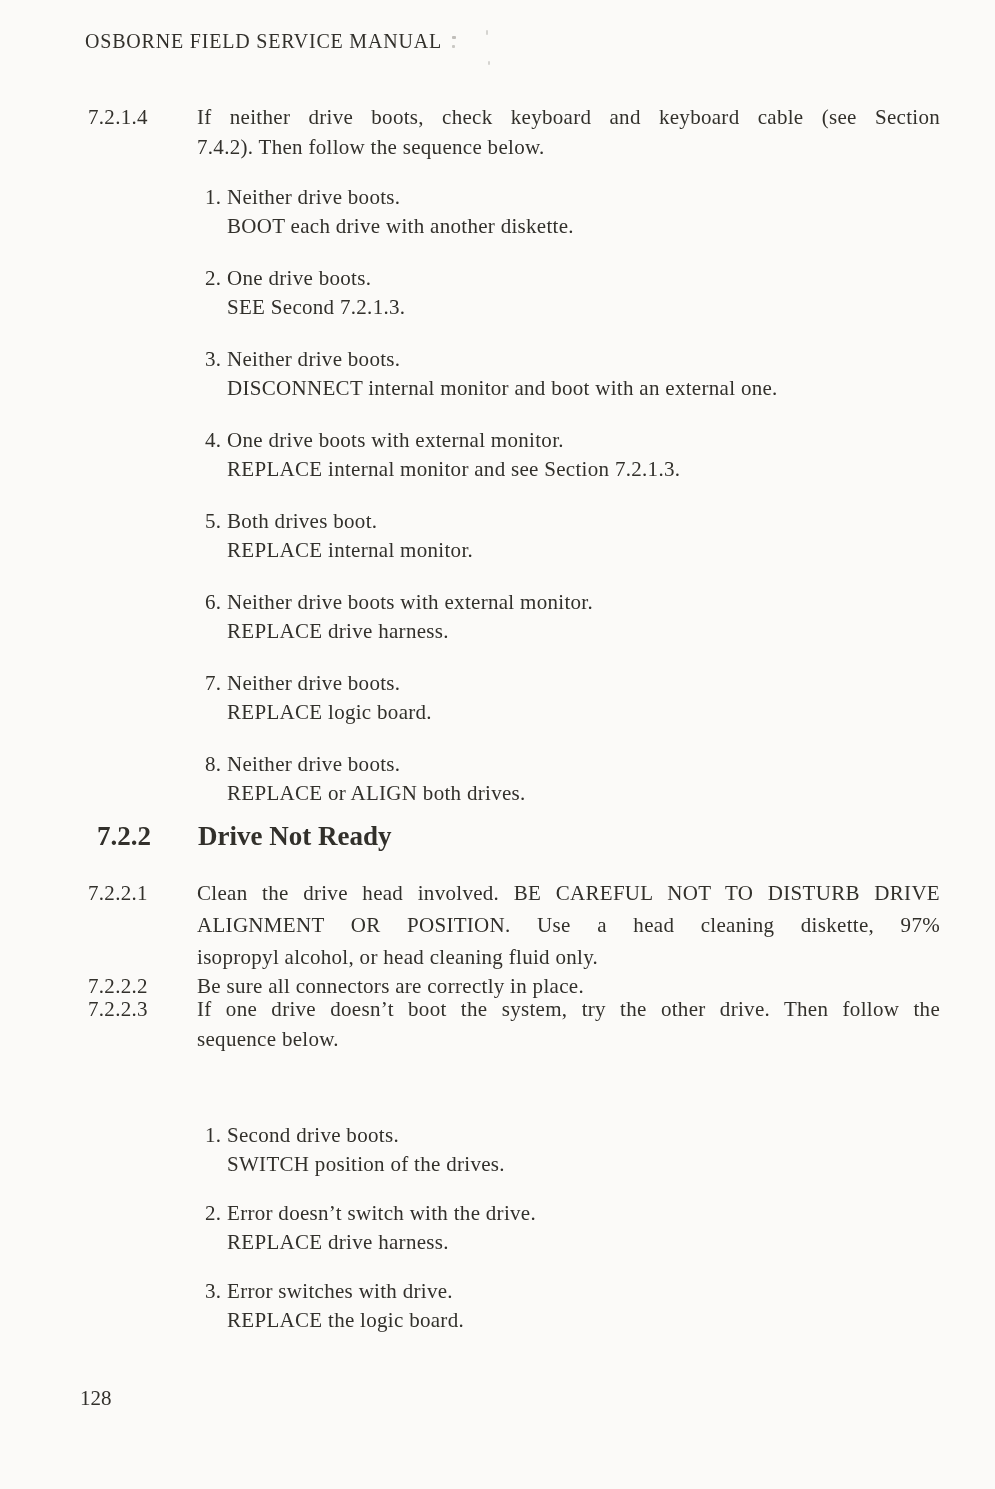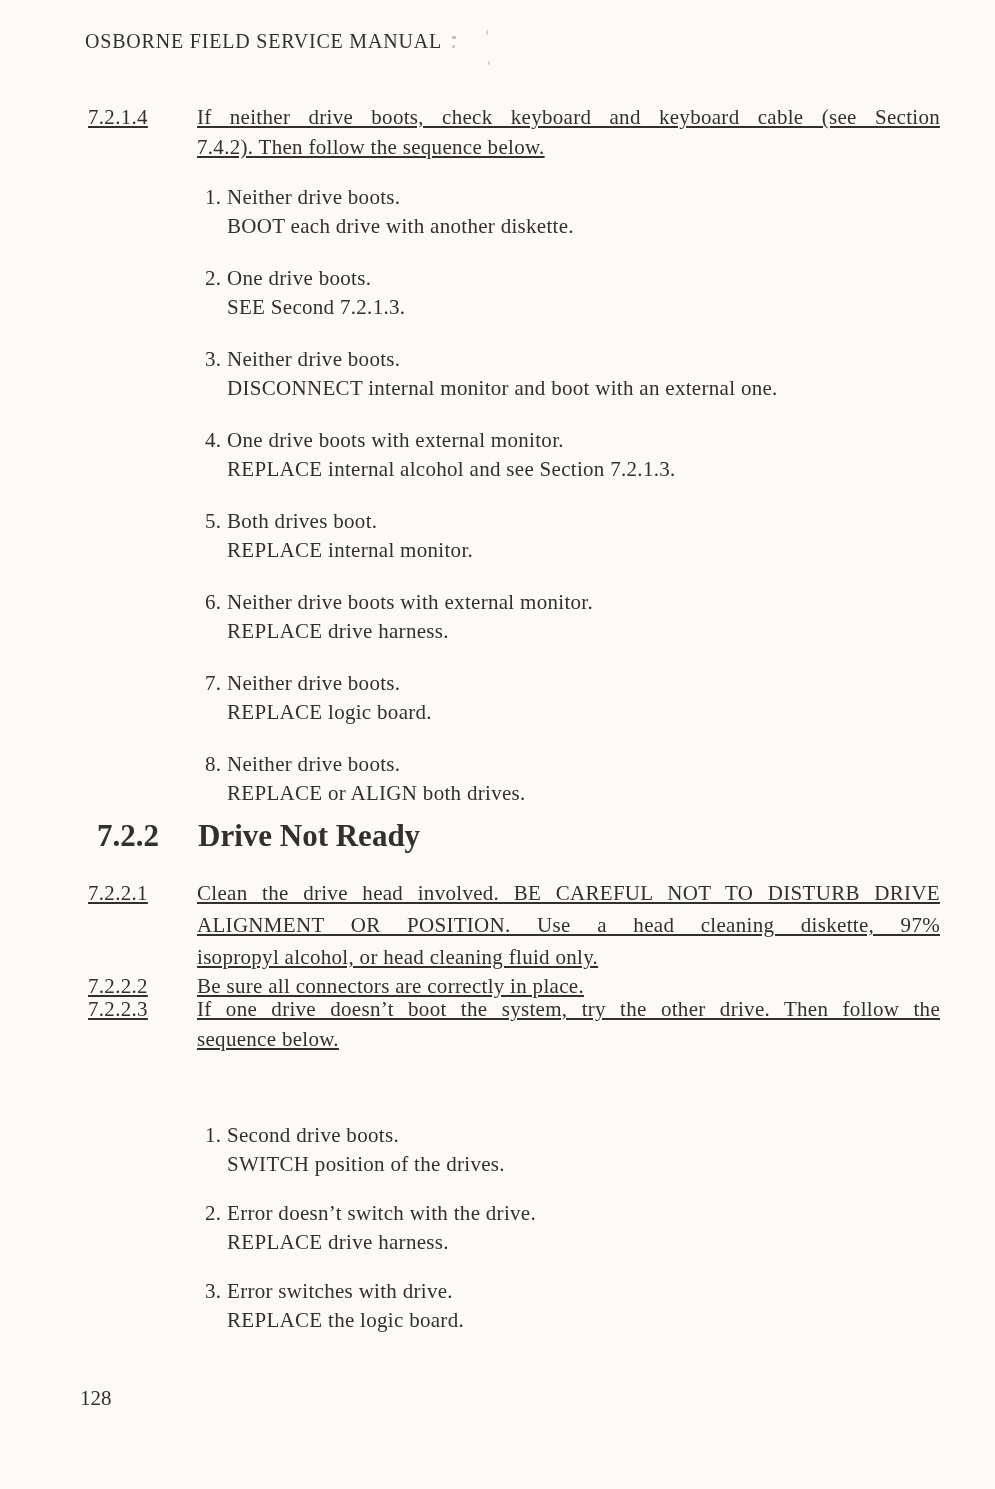--- a/index.html
+++ b/index.html
@@ -7,31 +7,31 @@
   .page {
     position:relative; width:995px; height:1489px; margin:0 auto;
     background:var(--paper); color:var(--ink);
     font-family:"Liberation Serif","DejaVu Serif",serif;
     overflow:hidden;
   }
   .running-header {
     position:absolute; left:85px; top:29px;
     font-size:20px; line-height:24px; letter-spacing:0.8px;
   }
-  .row { position:absolute; left:88px; display:flex;text-decoration:underline; }
+  .row { position:absolute; left:88px; display:flex; }
   .label { flex:0 0 109px; font-size:21px; letter-spacing:0.3px; }
   .body  { width:743px; font-size:21px; letter-spacing:0.3px; }
   .sec7214 { top:102px; }  .sec7214 .body,.sec7214 .label { line-height:30px; }
   .sec7221 { top:877px; }  .sec7221 .body,.sec7221 .label { line-height:32px; }
   .sec7222 { top:971px; }  .sec7222 .body,.sec7222 .label { line-height:30px; }
   .sec7223 { top:994px; } .sec7223 .body,.sec7223 .label { line-height:30px; }
   .jline { text-align:justify; text-align-last:justify; }
   .heading-row {
     position:absolute; left:97px; top:819px; display:flex;
-    font-weight:bold; font-size:31px; line-height:34px;
+    font-weight:bold; font-size:27px; line-height:34px;
   }
   .heading-num { flex:0 0 101px; }
   .list { position:absolute; left:205px; }
   .list1 { top:183px; }
   .list2 { top:1121px; }
   .item { display:flex; font-size:21px; line-height:29px; letter-spacing:0.3px; }
   .list1 .item { margin-bottom:23px; }
   .list2 .item { margin-bottom:20px; }
   .num { flex:0 0 22px; }
   .page-number { position:absolute; left:80px; top:1384px; font-size:21px; line-height:29px; }
@@ -79,21 +79,21 @@
       <div class="num">3.</div>
       <div class="itext">
         <div>Neither drive boots.</div>
         <div>DISCONNECT internal monitor and boot with an external one.</div>
       </div>
     </div>
     <div class="item">
       <div class="num">4.</div>
       <div class="itext">
         <div>One drive boots with external monitor.</div>
-        <div>REPLACE internal alcohol and see Section 7.2.1.3.</div>
+        <div>REPLACE internal monitor and see Section 7.2.1.3.</div>
       </div>
     </div>
     <div class="item">
       <div class="num">5.</div>
       <div class="itext">
         <div>Both drives boot.</div>
         <div>REPLACE internal monitor.</div>
       </div>
     </div>
     <div class="item">

